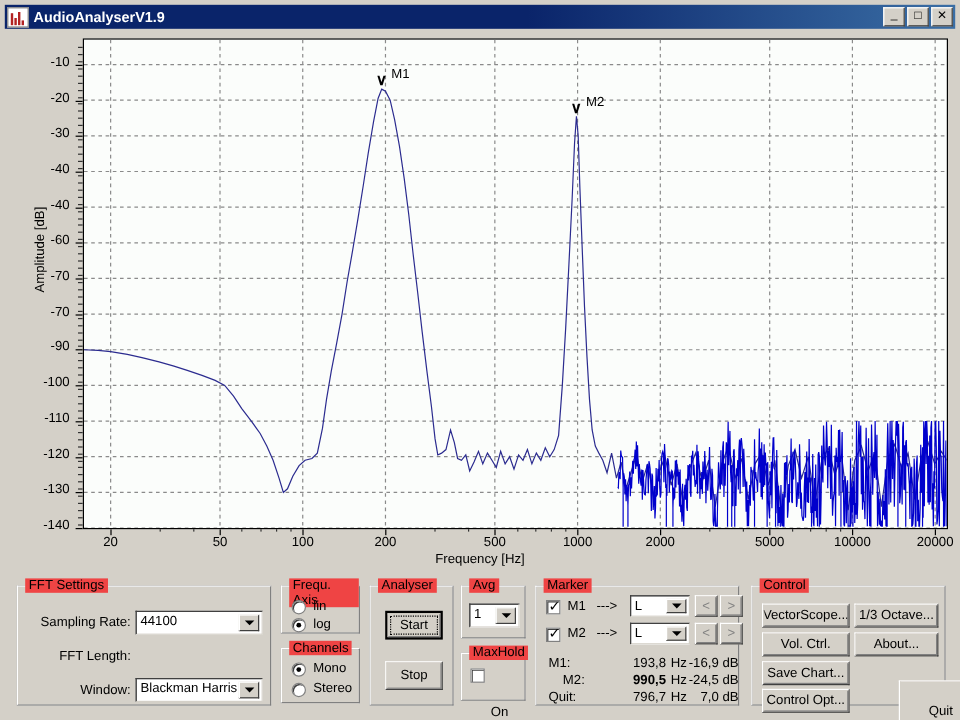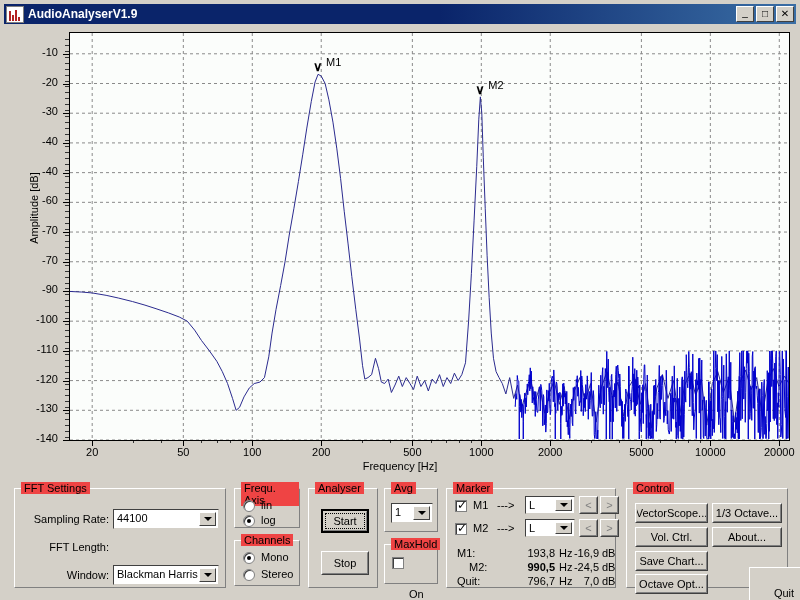--- a/index.html
+++ b/index.html
@@ -517,21 +517,21 @@
       <div class="btn" style="left:85px;top:38px;width:70px;height:20px;">
         <div class="bi"></div>
           <span>About...</span>
       </div>
       <div class="btn" style="left:8px;top:62px;width:73px;height:20px;">
         <div class="bi"></div>
           <span>Save Chart...</span>
       </div>
       <div class="btn" style="left:8px;top:85px;width:73px;height:20px;">
         <div class="bi"></div>
-          <span>Octave Opt...</span>
+          <span>Control Opt...</span>
       </div>
       <div class="btn" style="left:85px;top:78px;width:70px;height:52px;margin-left:37px;">
         <div class="bi"></div>
           <span>Quit</span>
       </div>
     </div>
 
   </div>
 </div>
 

